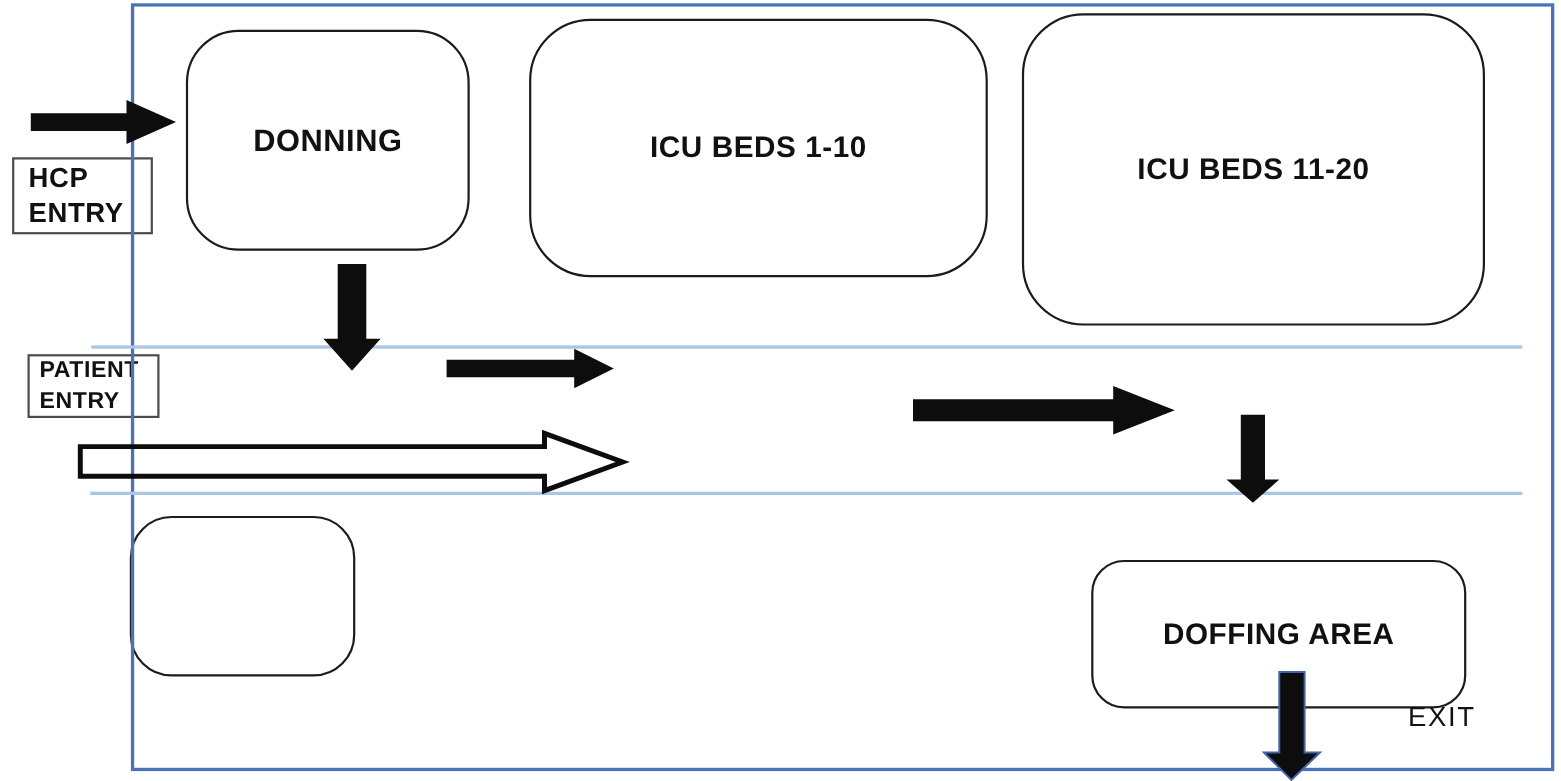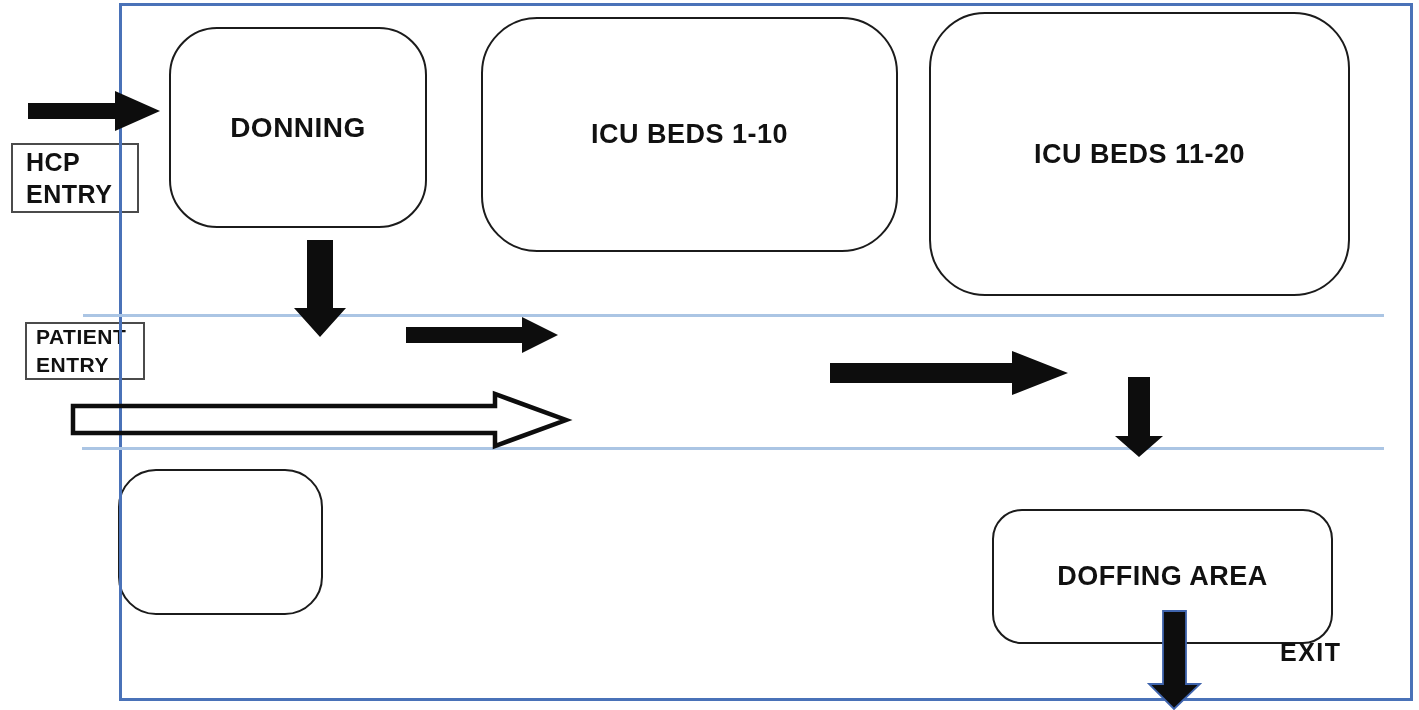--- a/index.html
+++ b/index.html
@@ -85,21 +85,21 @@
     letter-spacing: 0.5px;
     margin-left: 24px;
   }
 
   
   .exit-label {
     position: absolute;
     left: 1280px; top: 638px;
     width: 90px;
     color: #111111;
-    font-weight: 700;
+    font-weight: 400;
     font-size: 25px;
     letter-spacing: 1.5px;
   }
 
   .arrows-layer svg { display: block; }
   .arrow-solid    { fill: #0d0d0d; }
   .arrow-outline  { fill: none; stroke: #0d0d0d; stroke-width: 4.5px; stroke-linejoin: miter; }
   .arrow-exit     { fill: #0d0d0d; stroke: #3f64ad; stroke-width: 1.8px; }
 </style>
 </head>

